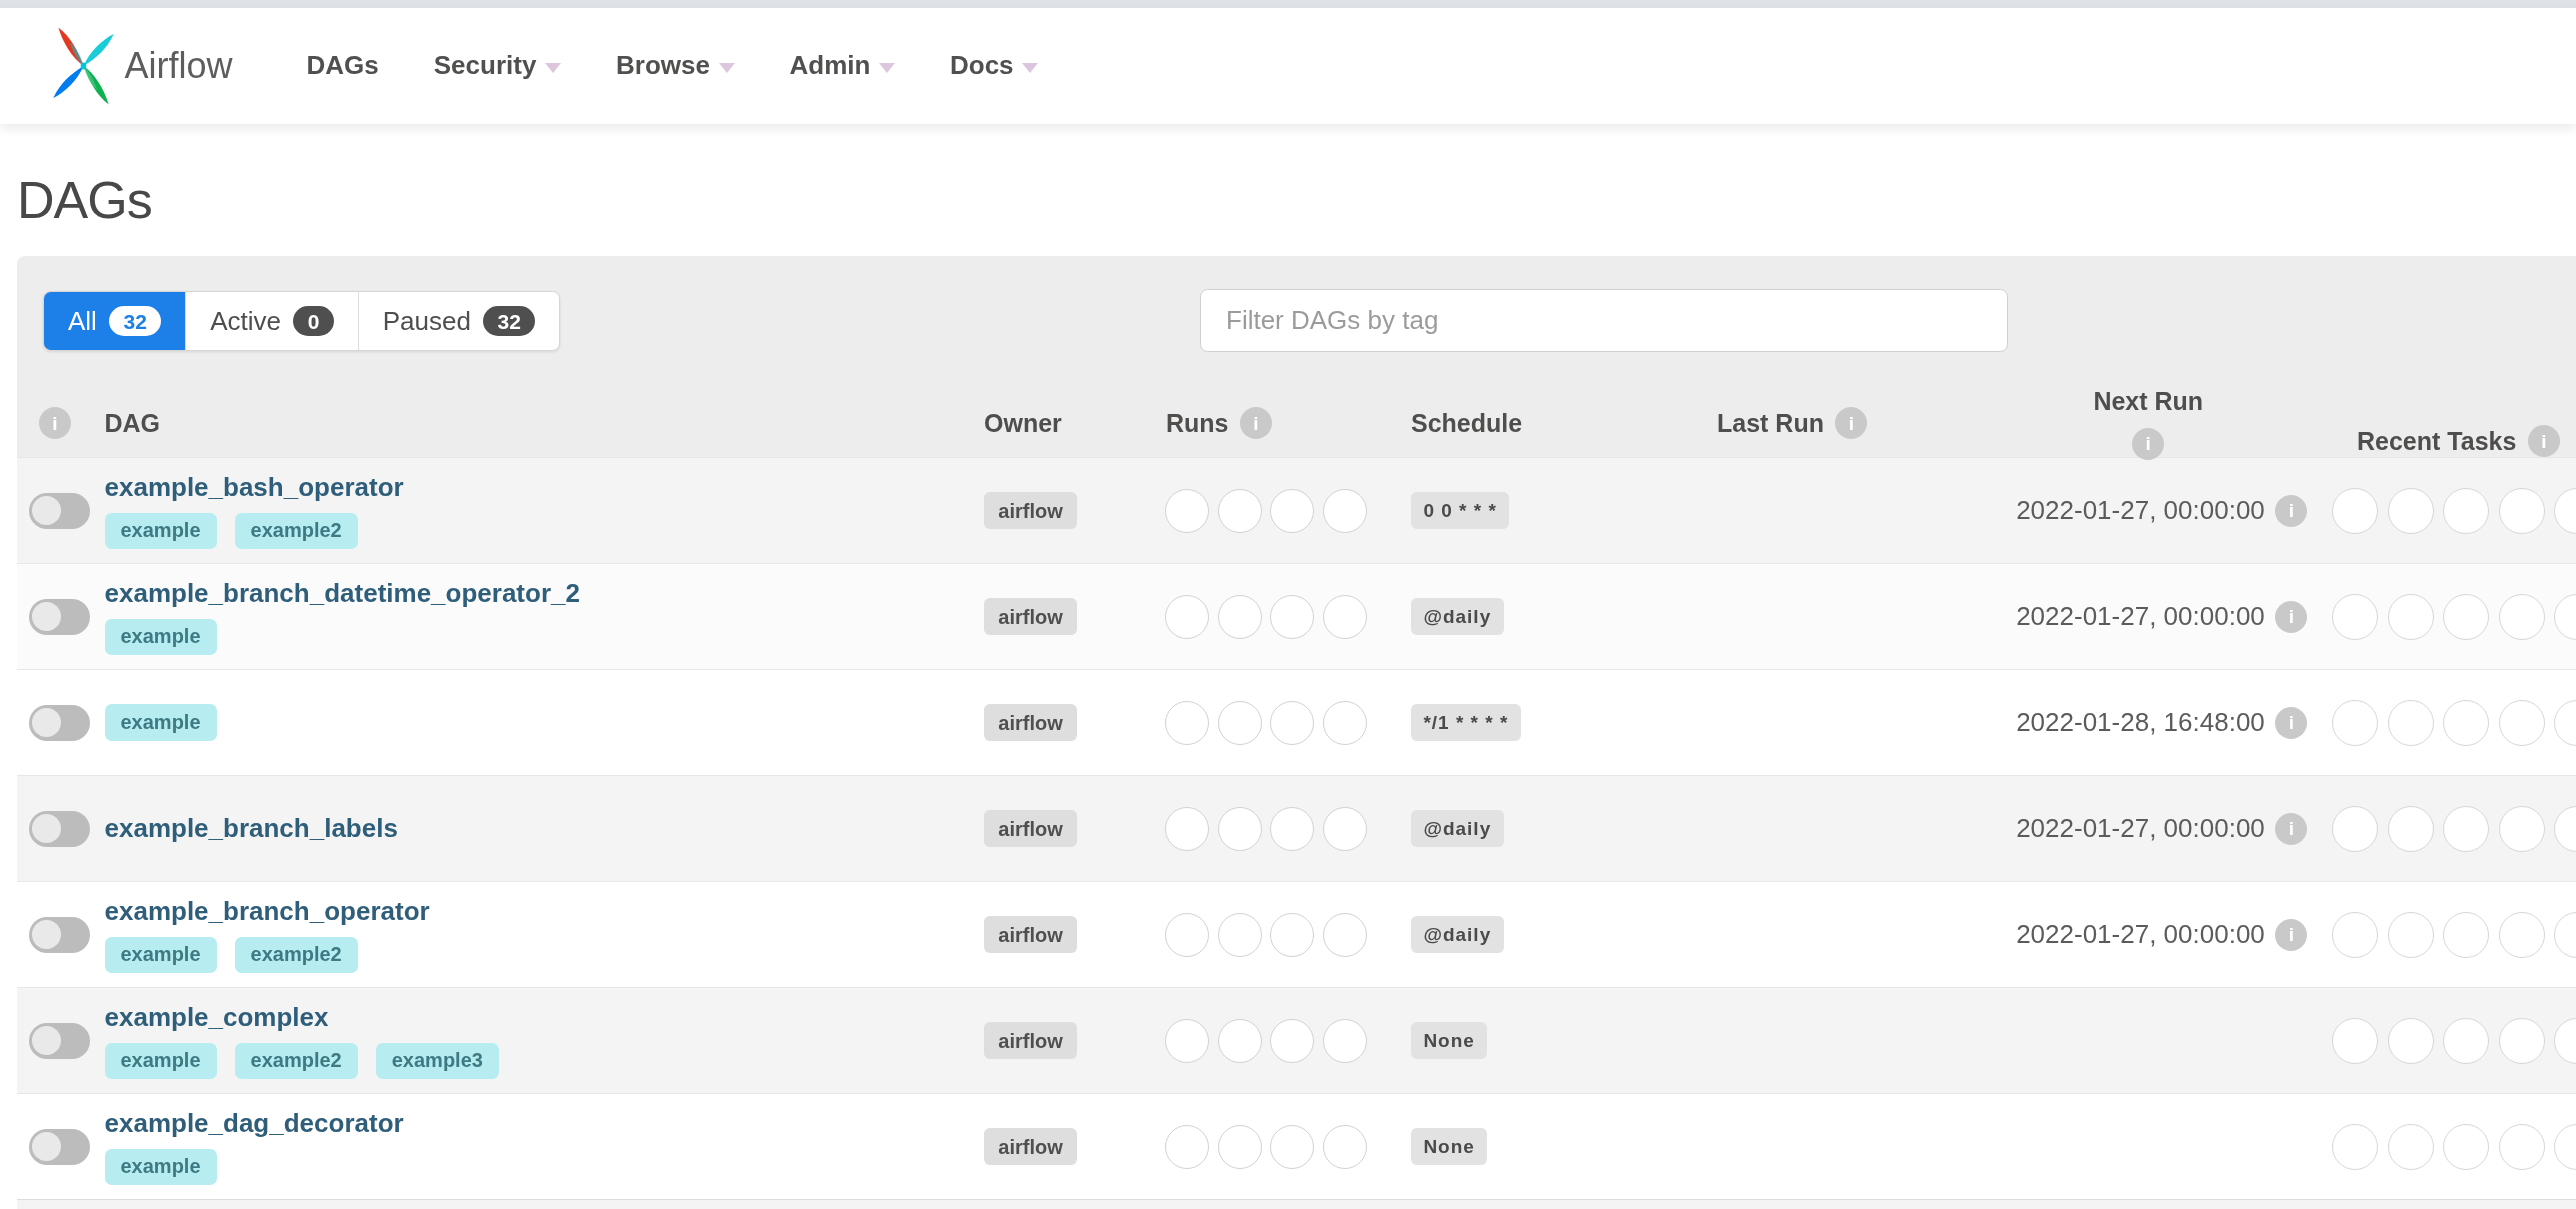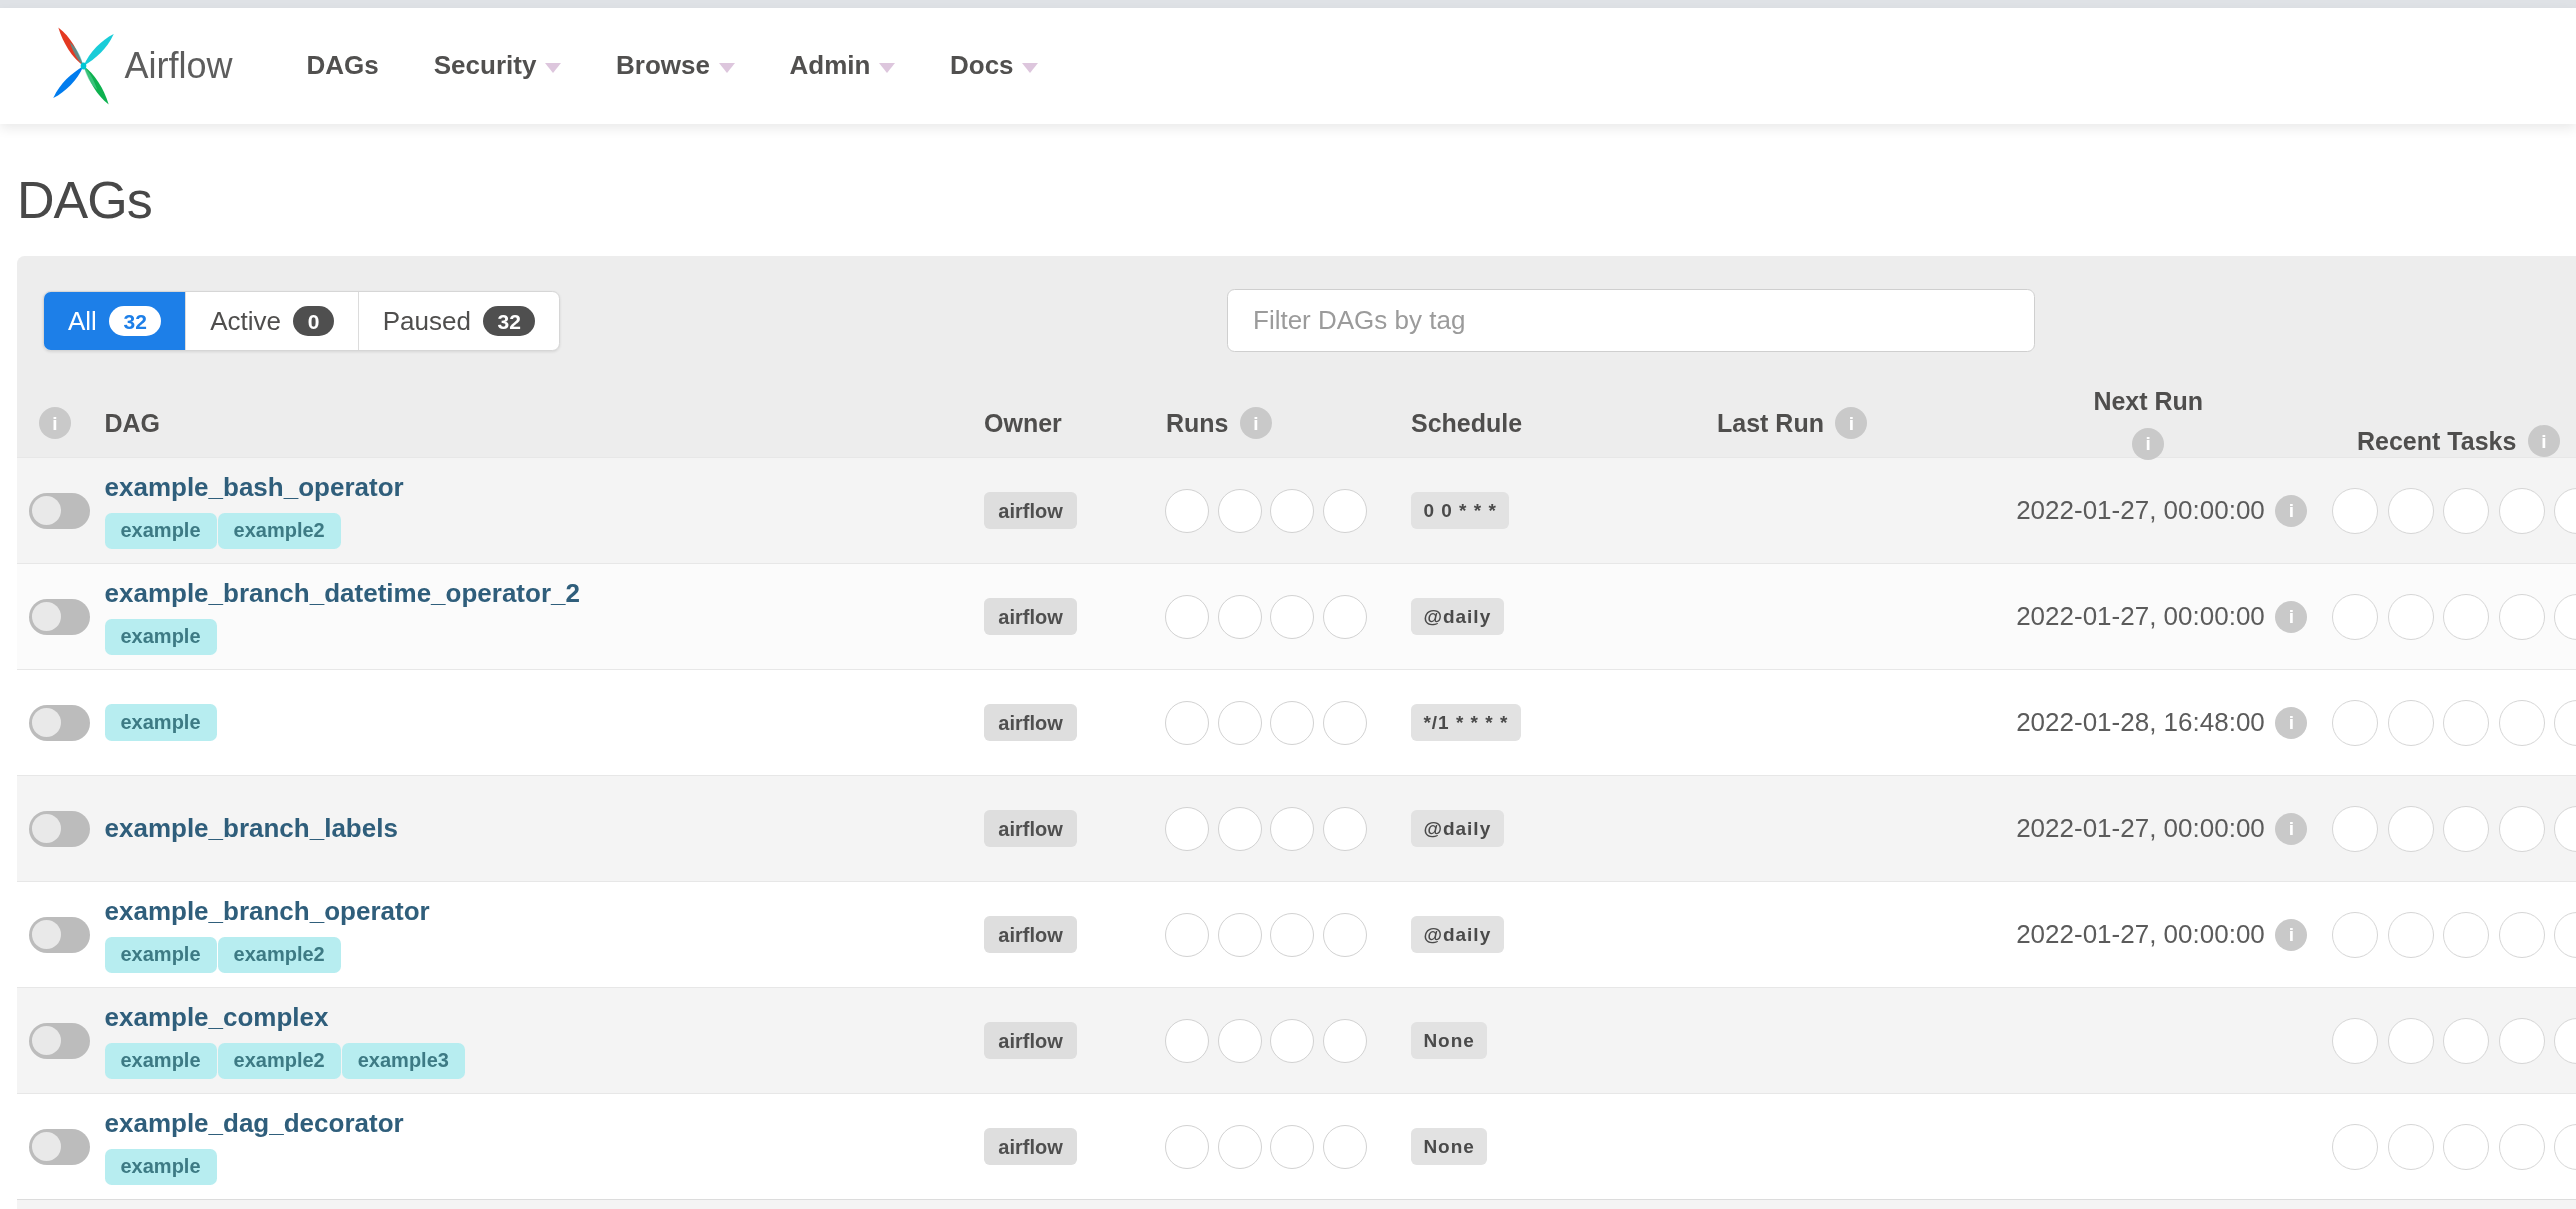--- a/index.html
+++ b/index.html
@@ -53,21 +53,20 @@
   .count-badge {
     border-radius:953px; padding:4.8px 14.3px; font-size:21px; font-weight:700;
     background:#4f4f4f; color:#fff; line-height:1;
   }
   .tab.active .count-badge { background:#fff; color:#1d7fe8; }
   .search-input {
     position:absolute; left:1183px; top:33px; width:808px; height:63px;
     border:1.9px solid #cfcfcf; border-radius:7.6px; background:#fff;
     font-size:26px; padding:0 25px; color:#444; outline:none;
     font-family:"Liberation Sans", sans-serif;
-    margin-left:27px;
   }
   .search-input::placeholder { color:#9b9b9b; }
   
   .grid {
     display:grid;
     grid-template-columns:76px 870px 181px 229px 315px 305px 320px 262px;
     align-items:center;
   }
   .header-row { height:70px; font-weight:700; font-size:25px; color:#4f4e4d; }
   .hc { display:flex; align-items:center; gap:11.5px; }
@@ -96,21 +95,21 @@
   .toggle {
     width:61px; height:36px; border-radius:18px; background:#bcbcbc;
     position:relative; cursor:pointer; flex:0 0 auto;
   }
   .toggle .knob {
     position:absolute; left:3.8px; top:3.8px; width:29px; height:29px;
     border-radius:50%; background:#e9e9e9;
   }
   .dag-cell { padding-left:11.5px; display:flex; flex-direction:column; justify-content:center; gap:9.5px; }
   .dag-name { font-size:26px; font-weight:700; color:#2f5e7b; text-decoration:none; width:fit-content; }
-  .tags { display:flex; gap:1px; }
+  .tags { display:flex; gap:18px; }
   .tag {
     background:#b7edf0; color:#3d7a84; font-size:20px; font-weight:700;
     padding:6.7px 16px; border-radius:6.7px; line-height:1.15; cursor:pointer;
   }
   .owner-cell { padding-left:21px; }
   .owner-badge {
     display:inline-block; background:#dedede; color:#4f4f4f; font-size:20px;
     font-weight:700; padding:8.6px 14.3px; border-radius:5.7px; line-height:1;
   }
   .circles { display:flex; gap:8.6px; padding-left:21px; }

